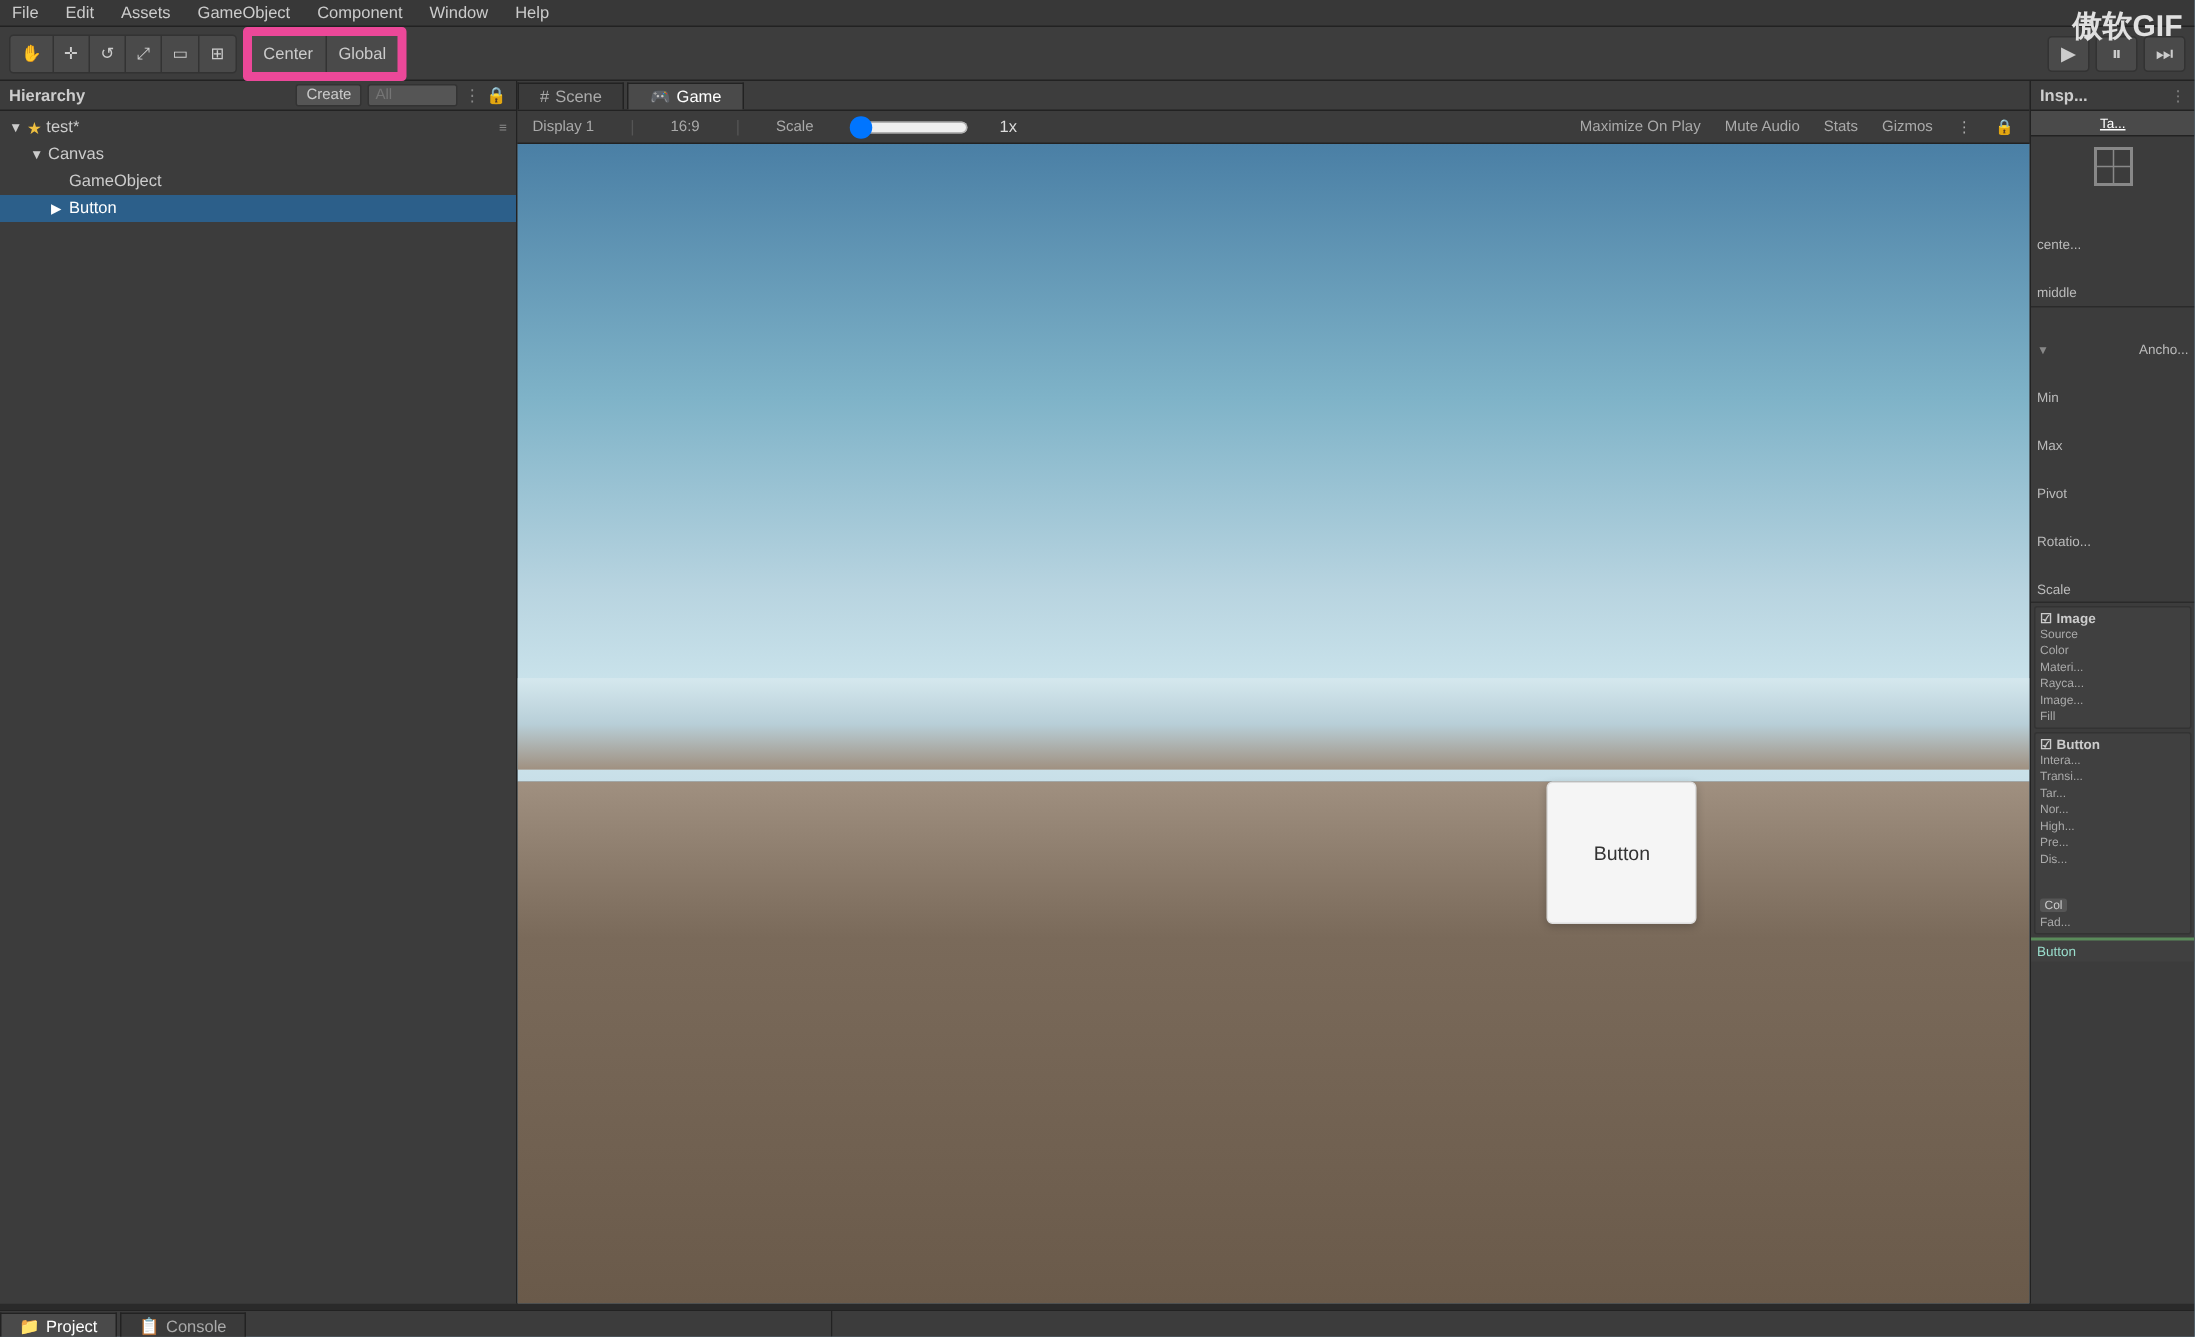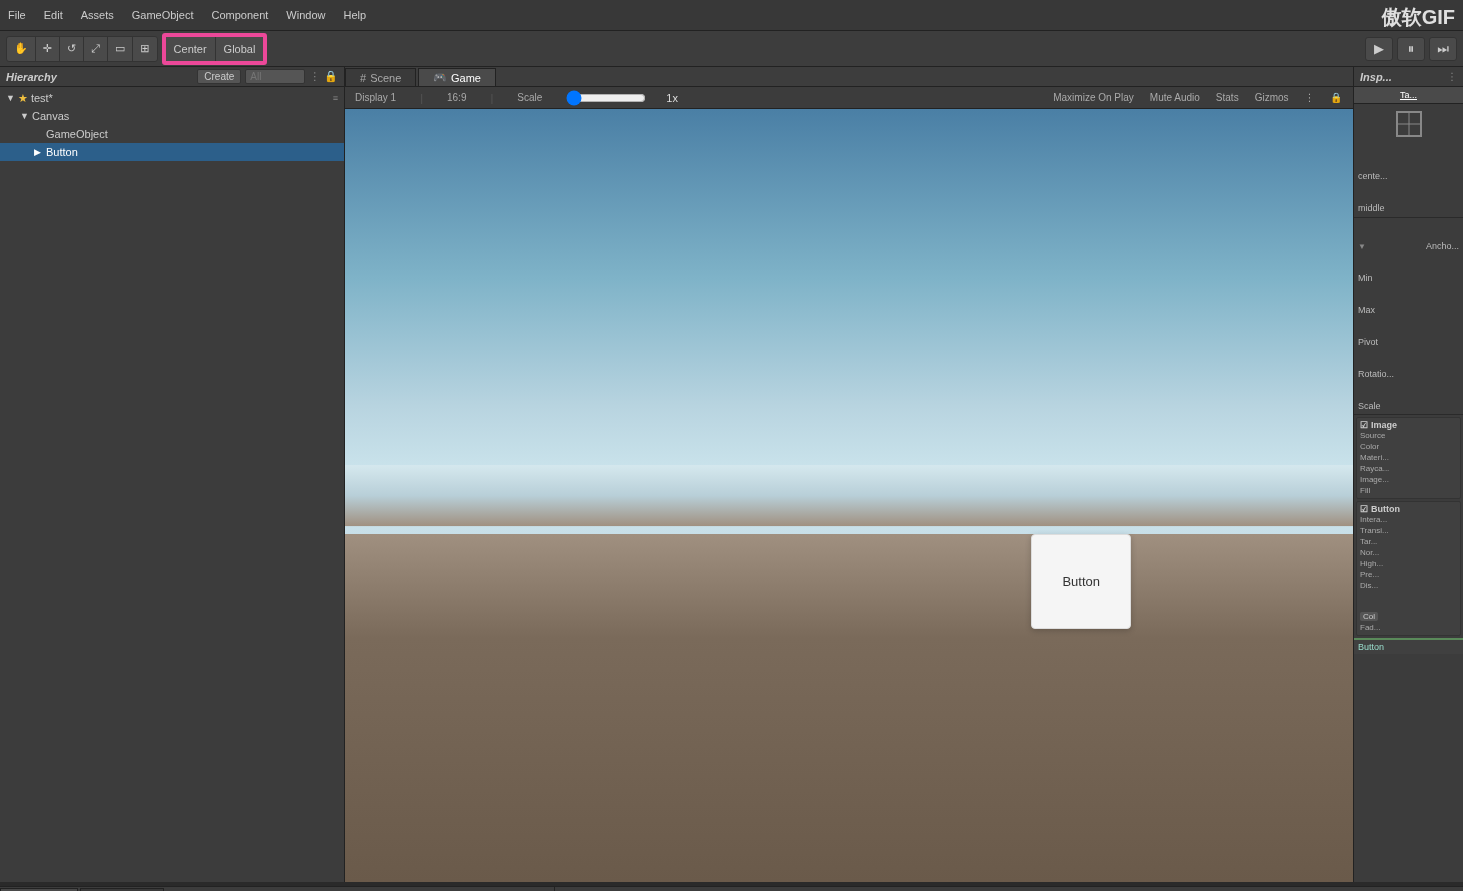--- a/index.html
+++ b/index.html
@@ -8,21 +8,21 @@
       height: 891px;
       background: #3c3c3c;
       font-family: 'Segoe UI', Arial, sans-serif;
       font-size: 11px;
       color: #ddd;
       overflow: hidden;
     }
 
     
     .menu-bar {
-      height: 31px;
+      height: 18px;
       background: #383838;
       display: flex;
       align-items: center;
       padding: 0 4px;
       border-bottom: 1px solid #222;
       gap: 10px;
     }
     .menu-bar span {
       font-size: 11px;
       color: #ccc;
@@ -56,21 +56,21 @@
       font-size: 11px;
       cursor: pointer;
       height: 24px;
       display: flex;
       align-items: center;
     }
     .transform-btn:last-child { border-right: none; }
     .center-global {
       display: flex;
       background: #4a4a4a;
-      border: 4px solid #ec4899;
+      border: 6px solid #ec4899;
       border-radius: 3px;
       overflow: hidden;
     }
     .cg-btn {
       background: transparent;
       border: none;
       border-right: 1px solid #333;
       color: #ccc;
       padding: 3px 8px;
       font-size: 11px;
@@ -127,21 +127,20 @@
       padding: 4px 6px;
       display: flex;
       align-items: center;
       justify-content: space-between;
       height: 20px;
     }
     .panel-title {
       font-size: 11px;
       color: #ccc;
       font-weight: bold;
-      font-style: italic;
     }
     .panel-controls {
       display: flex;
       align-items: center;
       gap: 4px;
     }
     .create-btn {
       background: #555;
       border: 1px solid #333;
       border-radius: 2px;

